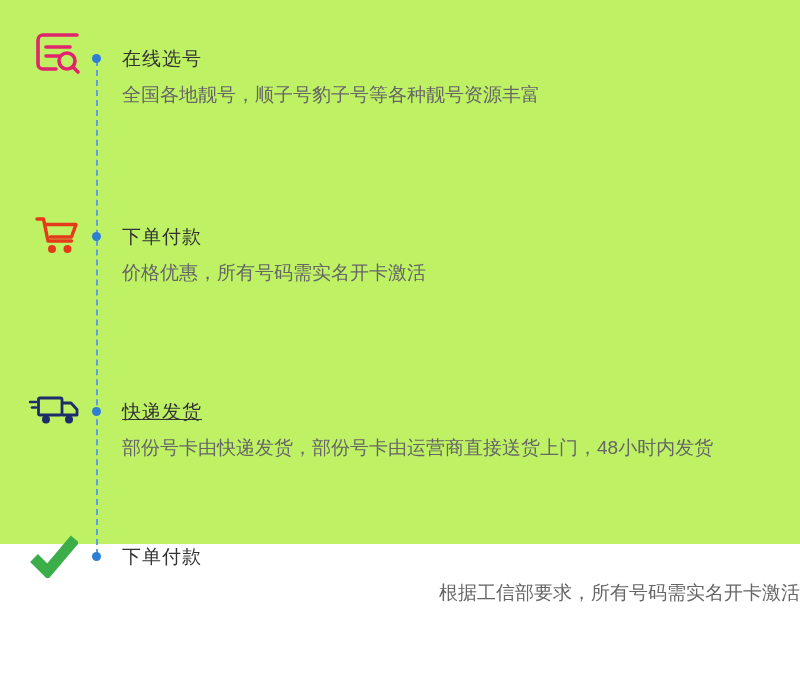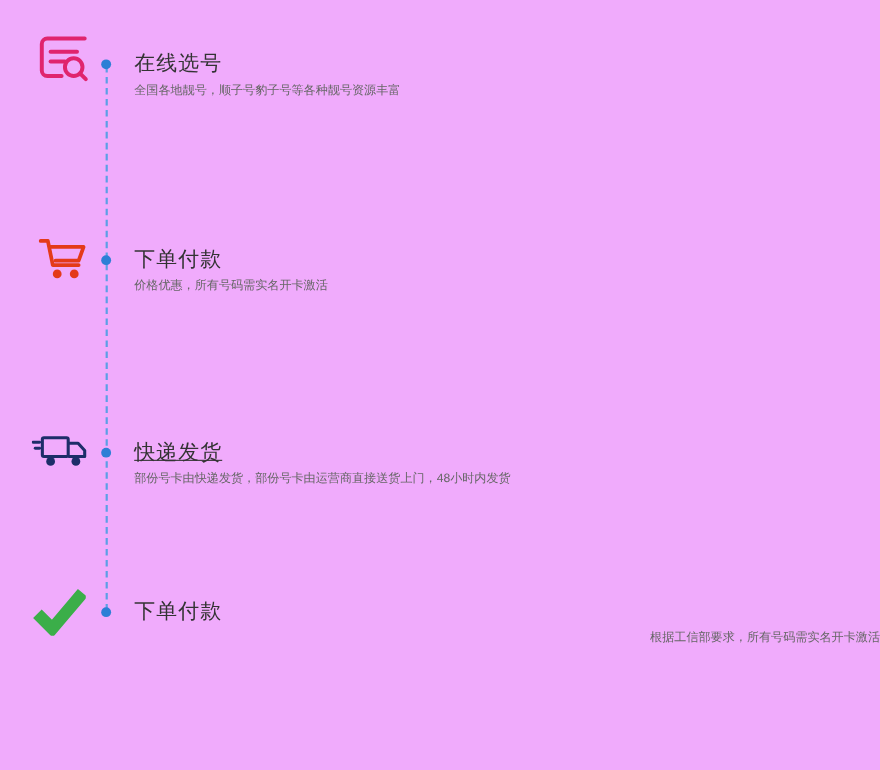--- a/index.html
+++ b/index.html
@@ -9,22 +9,22 @@
   body {
     width: 800px;
     height: 700px;
     background: #ffffff;
     font-family: "Liberation Sans", "DejaVu Sans", sans-serif;
     overflow: hidden;
   }
   .canvas {
     position: relative;
     width: 800px;
-    height: 700px;
-    background: #f0abfc;
+    height: 544px;
+    background: #bef264;
   }
   .timeline {
     position: absolute;
     left: 96px;
     top: 60px;
     height: 495px;
     width: 0;
     border-left: 2px dashed currentColor;
   }
   .step {
@@ -51,23 +51,24 @@
     margin-left: 122px;
   }
   .title {
     font-size: 19px;
     line-height: 26px;
     color: #333333;
     font-weight: 500;
     letter-spacing: 1px;
   }
   .desc {
-    font-size: 11px;
+    font-size: 19px;
     line-height: 20px;
     color: #666666;
+    margin-top: 13px;
   }
 </style>
 </head>
 <body>
 
 <div class="canvas">
 
   <div class="timeline" style="color: rgb(92, 159, 229);"></div>
 
   <div class="step" style="top:46px">

